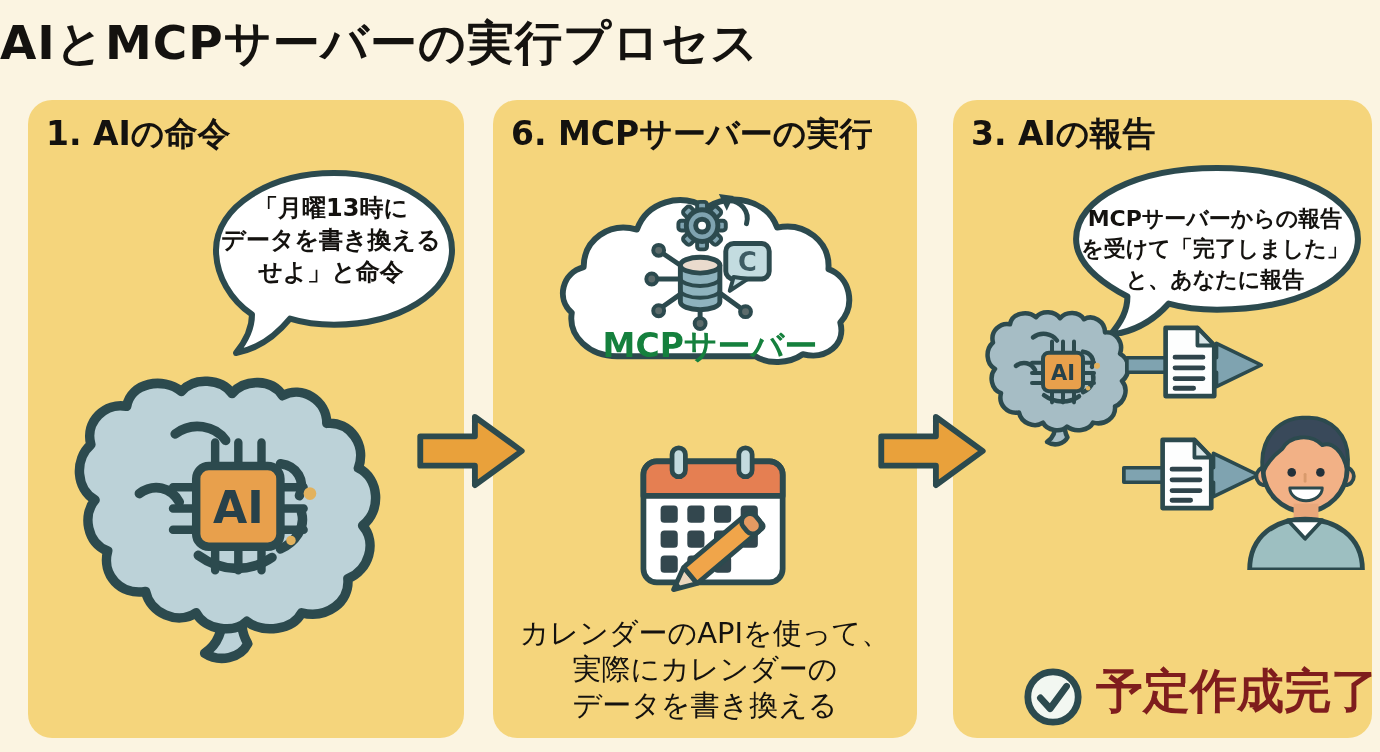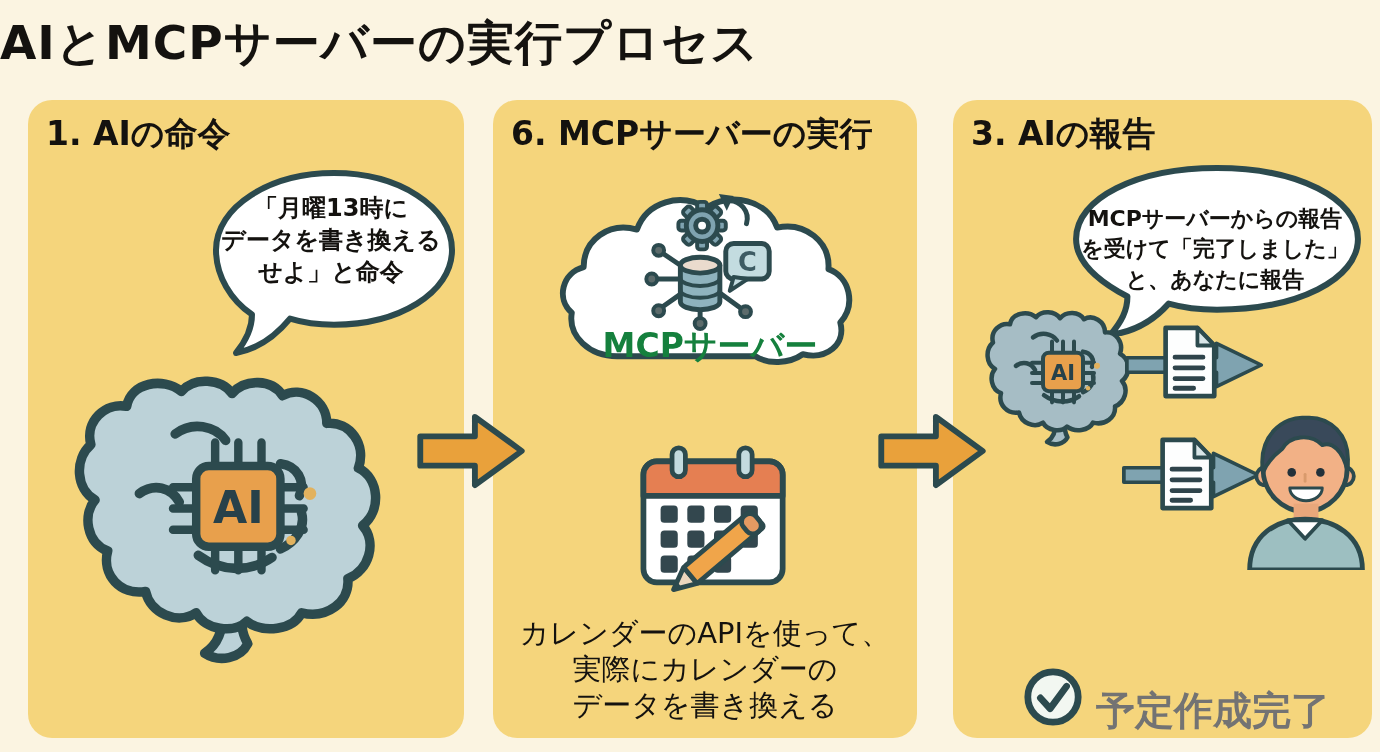--- a/index.html
+++ b/index.html
@@ -33,21 +33,21 @@
   .cloud-label{
     left:575px;top:324px;width:270px;text-align:center;
     font-size:33px;font-weight:800;color:#15803d;
   }
   .caption{
     left:498px;top:616px;width:414px;text-align:center;
     font-size:29px;font-weight:400;line-height:1.24;color:#14120f;
   }
   .caption span{display:block;}
   .status-label{
-    left:1096px;top:684px;font-size:39px;font-weight:800;color:#737373;white-space:nowrap;
+    left:1096px;top:660px;font-size:47px;font-weight:800;color:#7f1d1d;white-space:nowrap;
   }
   svg{display:block;}
   svg text{font-family:"DejaVu Sans","Liberation Sans",sans-serif;}
   .outline{stroke:#2C4A4E;stroke-linejoin:round;stroke-linecap:round;}
   .brain-body{fill:currentColor;stroke:#2C4A4E;stroke-width:9;stroke-linejoin:round;}
   .brain-line{fill:none;stroke:#2C4A4E;stroke-width:9;stroke-linecap:round;}
   .big-brain{color:#BCD2D8;}
   .small-brain{color:#A6BDC5;}
   .chip-rect{fill:#E8A04C;stroke:#2C4A4E;stroke-width:8;}
   .chip-pins{fill:none;stroke:#2C4A4E;stroke-width:8;stroke-linecap:round;}

